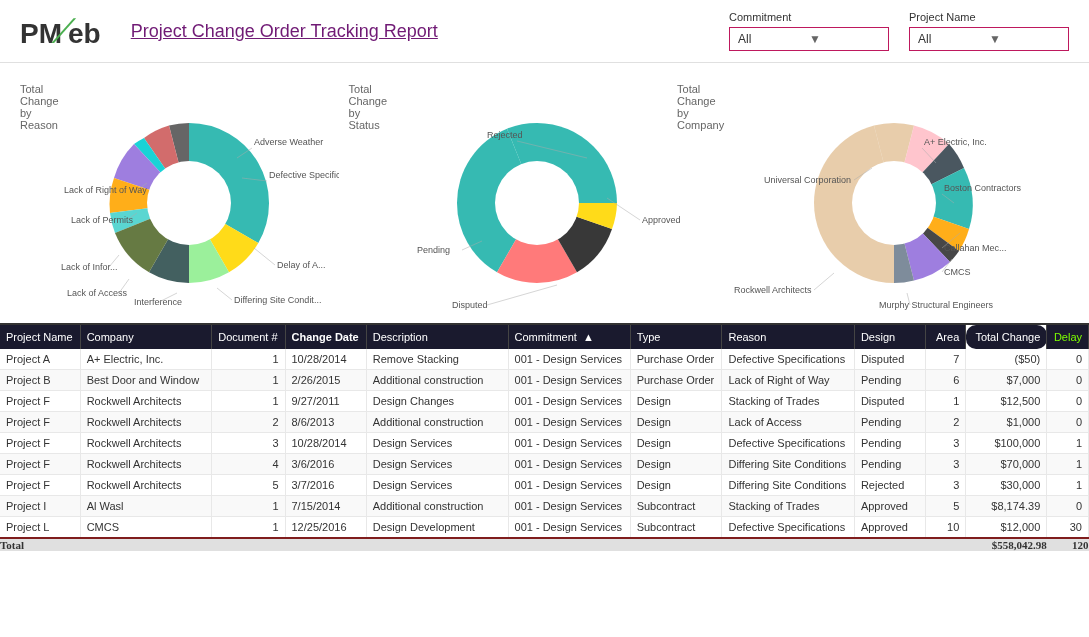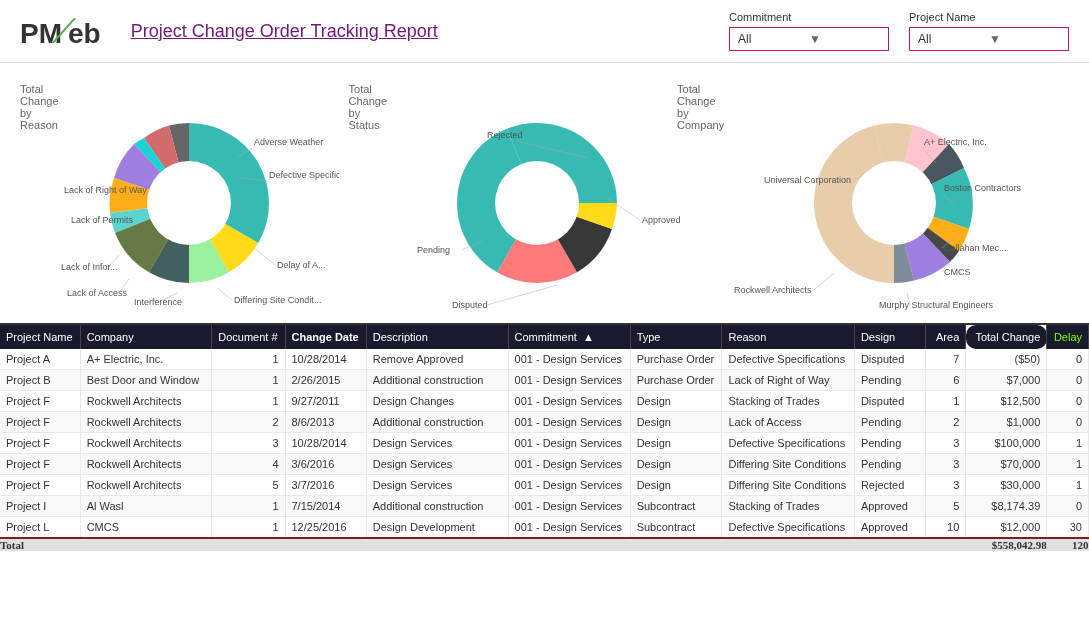--- a/index.html
+++ b/index.html
@@ -231,21 +231,21 @@
         <th class="col-total">Total Change</th>
         <th class="col-days col-days-h">Delay</th>
       </tr>
     </thead>
     <tbody id="table-body">
     <tr>
     <td>Project A</td>
     <td>A+ Electric, Inc.</td>
     <td class="right">1</td>
     <td>10/28/2014</td>
-    <td>Remove Approved</td>
+    <td>Remove Stacking</td>
     <td>001 - Design Services</td>
     <td>Purchase Order</td>
     <td>Defective Specifications</td>
     <td>Disputed</td>
     <td class="right">7</td>
     <td class="right">($50)</td>
     <td class="right">0</td>
   </tr>
         <tr>
     <td>Project B</td>

